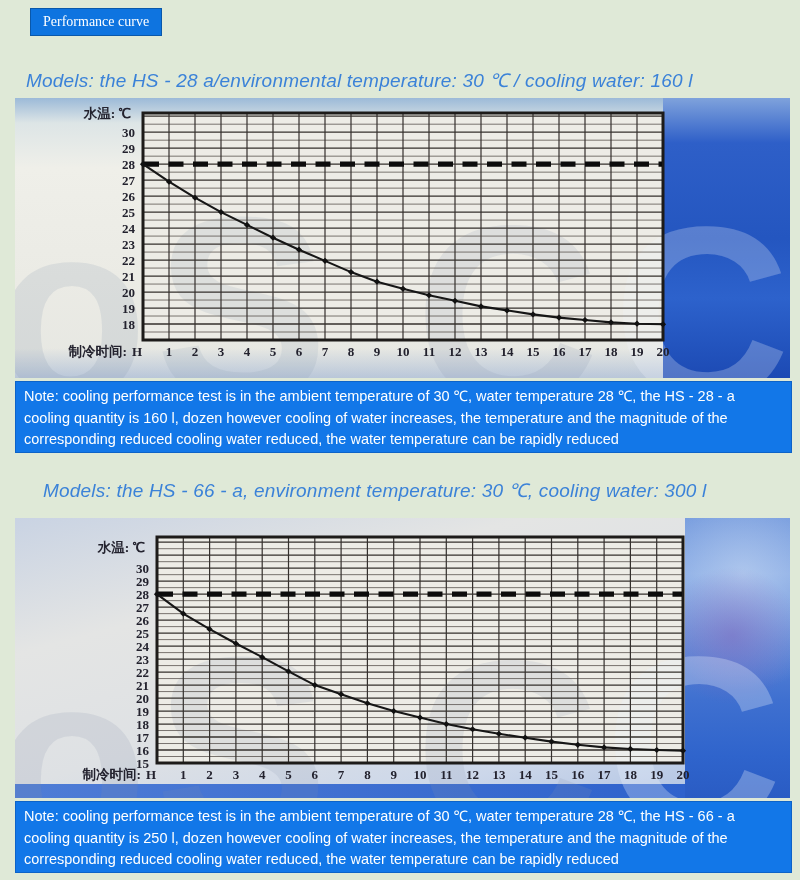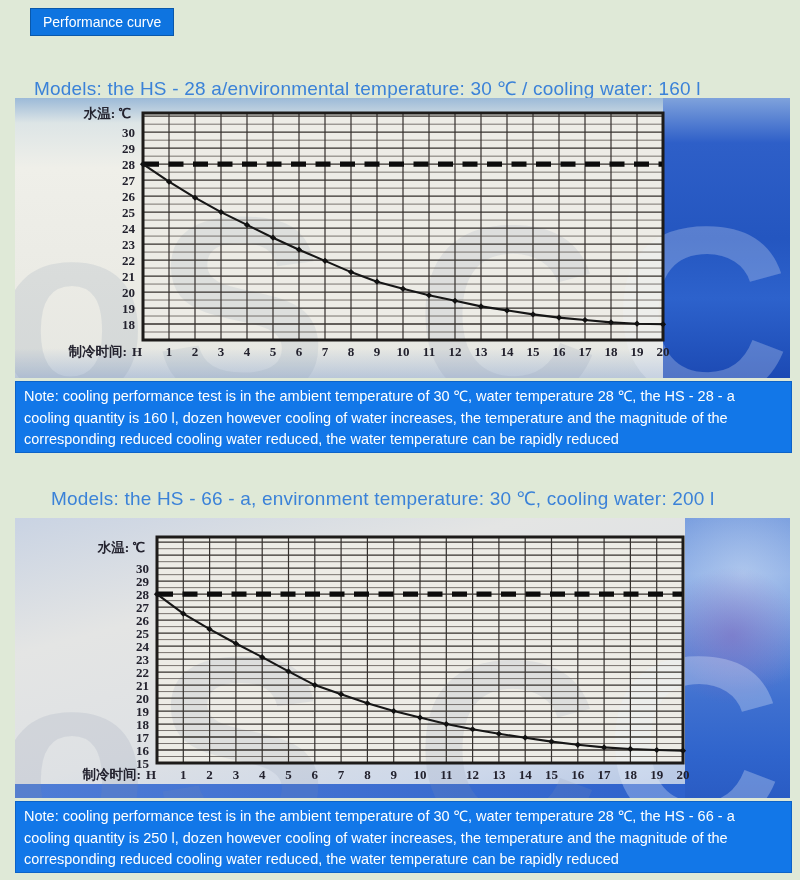--- a/index.html
+++ b/index.html
@@ -4,25 +4,25 @@
 <style>
   html,body{margin:0;padding:0}
   body{
     width:800px;height:880px;position:relative;overflow:hidden;
     background:#dfe9d7;
     font-family:"Liberation Sans",sans-serif;
   }
   .perf-btn{
     position:absolute;left:30px;top:8px;height:28px;padding:0 12px;
     background:#0e74e0;color:#ffffff;font-size:14px;
-    border:1px solid #0a58aa;font-family:Liberation Sans, sans-serif;cursor:pointer;
+    border:1px solid #0a58aa;font-family:Liberation Serif, serif;cursor:pointer;
   }
   .sec-title{
-    position:absolute;margin:16px;font-weight:400;font-size:19px;
-    color:#3b82d8;white-space:nowrap;letter-spacing:.2px;
+    position:absolute;margin:8px;font-weight:400;font-size:19px;
+    color:#3b82d8;white-space:nowrap;letter-spacing:.2px;font-style:italic;
   }
   .t1{left:18px;top:59px}
   .t2{left:35px;top:469px}
   .photo-panel{position:absolute;left:15px;width:775px;height:280px;overflow:hidden}
   .p1{top:98px;background:linear-gradient(180deg,#9cbad8 0px,#dde5e6 25px,#efefe9 70px,#ebebe5 180px,#e6e7e2 280px)}
   .p2{top:518px;background:linear-gradient(165deg,#c9d3e3 0%,#e4e5e4 28%,#dee1e4 55%,#ccd7ea 78%,#a8bee2 100%)}
   .pp-blue{position:absolute;top:0;bottom:0;right:0}
   .b1{left:648px;background:linear-gradient(180deg,#7fa2dc 0px,#2e5fc8 45px,#2456c0 140px,#2d62cc 200px,#1c4ab4 280px)}
   .b2{left:670px;background:
       radial-gradient(circle at 45% 42%, rgba(124,96,186,0.5) 0%, rgba(124,96,186,0) 40%),
@@ -162,21 +162,21 @@
       <text x="570" y="258" text-anchor="middle" font-family="&quot;Liberation Serif&quot;, serif" font-size="13" font-weight="bold" fill="#23222e">17</text>
       <text x="596" y="258" text-anchor="middle" font-family="&quot;Liberation Serif&quot;, serif" font-size="13" font-weight="bold" fill="#23222e">18</text>
       <text x="622" y="258" text-anchor="middle" font-family="&quot;Liberation Serif&quot;, serif" font-size="13" font-weight="bold" fill="#23222e">19</text>
       <text x="648" y="258" text-anchor="middle" font-family="&quot;Liberation Serif&quot;, serif" font-size="13" font-weight="bold" fill="#23222e">20</text>
       <text x="112" y="258" text-anchor="end" font-family="&quot;Liberation Serif&quot;, serif" font-size="13.5" font-weight="bold" fill="#23222e">制冷时间:</text>
     </svg>
 </div>
 
 <div class="note n1">Note: cooling performance test is in the ambient temperature of 30 ℃, water temperature 28 ℃, the HS - 28 - a cooling quantity is 160 l, dozen however cooling of water increases, the temperature and the magnitude of the corresponding reduced cooling water reduced, the water temperature can be rapidly reduced</div>
 
-<h2 class="sec-title t2">Models: the HS - 66 - a, environment temperature: 30 ℃, cooling water: 200 l</h2>
+<h2 class="sec-title t2">Models: the HS - 66 - a, environment temperature: 30 ℃, cooling water: 300 l</h2>
 
 <div class="photo-panel p2">
   <div class="pp-blue b2"></div>
   <div class="bb2"></div>
   <svg id="chart-1" class="chart-svg" width="775" height="280">
       <rect x="142" y="19" width="526" height="226" fill="#edece6"></rect>
       <text x="-20" y="330" font-size="250" fill="rgba(128,140,168,0.16)" font-family="&quot;Liberation Sans&quot;,sans-serif" font-weight="bold">o</text>
       <text x="140" y="320" font-size="260" fill="rgba(130,144,170,0.14)" font-family="&quot;Liberation Sans&quot;,sans-serif" font-weight="bold">S</text>
       <text x="400" y="320" font-size="255" fill="rgba(138,150,175,0.16)" font-family="&quot;Liberation Sans&quot;,sans-serif" font-weight="bold">C</text>
       <text x="590" y="310" font-size="245" fill="rgba(235,242,252,0.30)" font-family="&quot;Liberation Sans&quot;,sans-serif" font-weight="bold">C</text>

